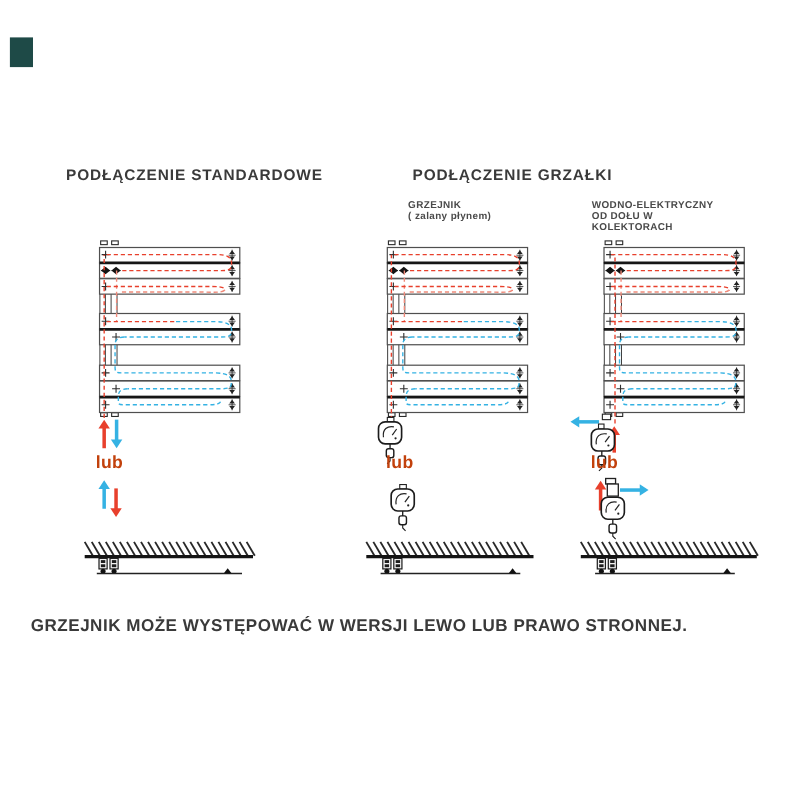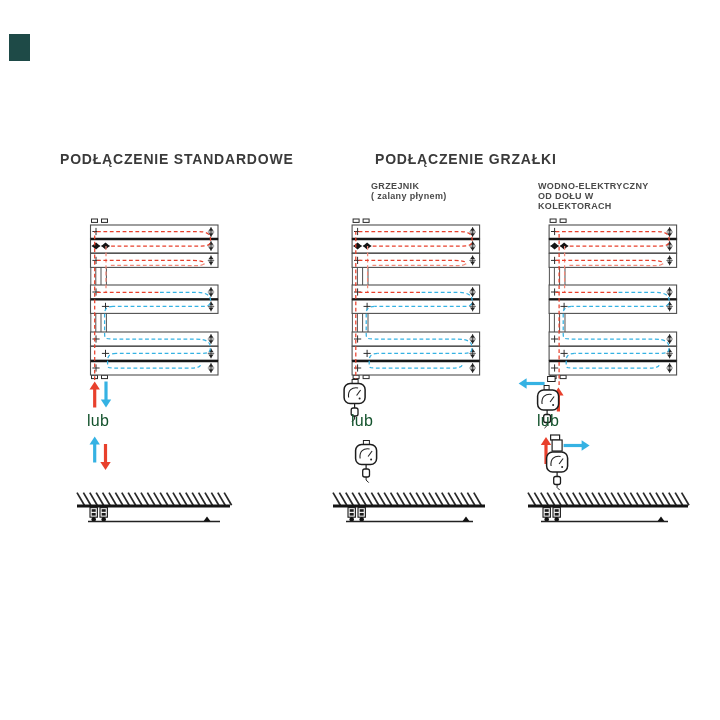--- a/index.html
+++ b/index.html
@@ -1,21 +1,21 @@
 <!DOCTYPE html>
 <html><head>
 <meta charset="utf-8">
 <style>
   html,body{margin:0;padding:0;background:#fff;}
   #stage{position:relative;width:720px;height:644px;background:#ffffff;overflow:hidden;
          font-family:"Liberation Sans",sans-serif;}
   .logo{position:absolute;left:9px;top:34px;width:21px;height:27px;background:#1e4a47;}
   .h1{position:absolute;top:151px;font-size:14px;font-weight:600;letter-spacing:.8px;color:#3a3a3a;white-space:nowrap;}
   .sub{position:absolute;top:181px;font-size:9px;font-weight:700;letter-spacing:.35px;color:#4a4a4a;line-height:10px;white-space:nowrap;}
-  .lub{position:absolute;top:412px;font-size:16px;font-weight:400;color:#14532d;letter-spacing:.3px;}
+  .lub{position:absolute;top:412px;font-size:16px;font-weight:700;color:#c2410c;letter-spacing:.3px;}
   .note{position:absolute;left:28px;top:561px;font-size:15.5px;font-weight:600;letter-spacing:.45px;color:#3a3a3a;white-space:nowrap;}
   svg.diagram{position:absolute;top:216px;width:200px;height:316px;overflow:visible;}
 </style>
 </head>
 <body>
 
 <div id="stage">
   <div class="logo" style="background: rgb(30, 74, 71);"></div>
 
   <div class="h1" style="left:60px">PODŁĄCZENIE STANDARDOWE</div>
@@ -437,13 +437,14 @@
         <circle cx="44.7" cy="303.4" r="2.3" fill="#111"></circle>
         <path d="M 29 305.4 H 156" fill="none" stroke="#222" stroke-width="1.5"></path>
         <path d="M 145.5 305.2 L 152.5 305.2 L 149 300.6 Z" fill="#111"></path>
       </g>
     </svg>
 
   <div class="lub" style="left:87px">lub</div>
   <div class="lub" style="left:351px">lub</div>
   <div class="lub" style="left:537px">lub</div>
 
+  <div class="note">GRZEJNIK MOŻE WYSTĘPOWAĆ W WERSJI LEWO LUB PRAWO STRONNEJ.</div>
 </div>
 
 </body></html>

